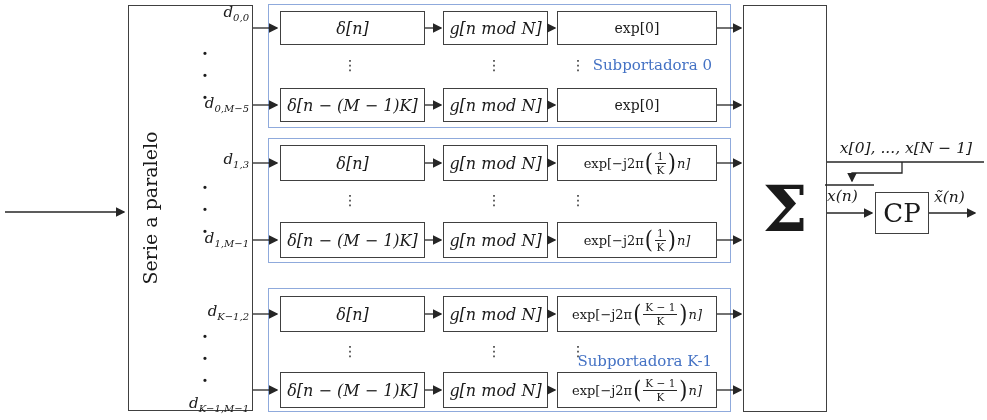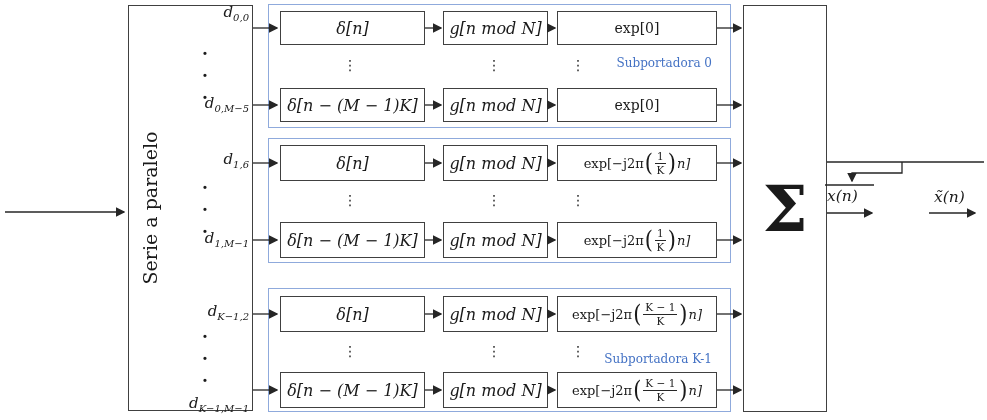--- a/index.html
+++ b/index.html
@@ -14,40 +14,40 @@
   .expf .post{font-style:italic;}
   .frac{display:inline-flex;flex-direction:column;align-items:center;line-height:1;margin:0 1px;}
   .fnum{font-size:10.5px;padding:0 2px 1px 2px;border-bottom:1px solid #262626;}
   .fden{font-size:10.5px;padding-top:1px;}
   .bigp{font-size:21px;line-height:0.9;display:inline-block;transform:scaleY(1.15);font-weight:400;margin:0 1px;}
   .dlabel{position:absolute;left:173px;width:76px;text-align:right;font-size:15px;font-style:italic;}
   sub{font-size:10px;font-style:italic;line-height:0;}
   .vdots{position:absolute;width:14px;display:flex;flex-direction:column;align-items:center;
          justify-content:space-between;font-size:17px;font-weight:600;line-height:10px;}
   .coldots{position:absolute;transform:translate(-50%,-50%);font-size:14px;color:#262626;}
-  .subport{position:absolute;left:556px;width:156px;text-align:right;font-size:12px;color:#4472C4;}
+  .subport{position:absolute;left:556px;width:156px;text-align:right;font-size:15px;color:#4472C4;}
   .iolabel{position:absolute;font-size:15.5px;font-style:italic;white-space:nowrap;}
   .serial-label{position:absolute;left:150px;top:208px;transform:translate(-50%,-50%) rotate(-90deg);
                 white-space:nowrap;font-size:19px;font-style:normal;}
   .sum-sym{font-size:64px;font-weight:700;line-height:1;}
   .cp-text{font-size:26px;font-style:normal;}
   svg.wires{position:absolute;left:0;top:0;pointer-events:none;}
 </style>
 </head>
 <body>
 
 <div class="canvas">
 
 
   <div class="box" style="left:128px;top:5px;width:125px;height:406px;"></div>
   <div class="serial-label">Serie a paralelo</div>
 
   <div class="dlabel" style="top:3px;"><span>d</span><sub>0,0</sub></div>
   <div class="dlabel" style="top:94px;"><span>d</span><sub>0,M−5</sub></div>
-  <div class="dlabel" style="top:150px;"><span>d</span><sub>1,6</sub></div>
+  <div class="dlabel" style="top:150px;"><span>d</span><sub>1,3</sub></div>
   <div class="dlabel" style="top:229px;"><span>d</span><sub>1,M−1</sub></div>
   <div class="dlabel" style="top:302px;"><span>d</span><sub>K−1,2</sub></div>
   <div class="dlabel" style="top:379px;margin-top:15px;"><span>d</span><sub>K−1,M−1</sub></div>
 
   <div class="vdots" style="left:198px;top:44px;height:54px;">
       <span>.</span>
       <span>.</span>
       <span>.</span>
     </div>
   <div class="vdots" style="left:198px;top:178px;height:54px;">
@@ -130,21 +130,23 @@
   </div>
   <span class="coldots" style="left:350px;top:351px;">⋮</span>
   <span class="coldots" style="left:494px;top:351px;">⋮</span>
   <span class="coldots" style="left:578px;top:351px;">⋮</span>
   <div class="subport" style="top:352px;">Subportadora K-1</div>
 
   <div class="box" style="left:743px;top:5px;width:84px;height:407px;">
     <span class="sum-sym">Σ</span>
   </div>
 
+  <div class="iolabel" style="left:830px;top:139px;width:152px;text-align:center;">x[0], ..., x[N − 1]</div>
   <div class="iolabel" style="left:827px;top:187px;">x(n)</div>
+  <div class="box cp-text" style="left:875px;top:192px;width:54px;height:42px;">CP</div>
   <div class="iolabel" style="left:934px;top:188px;">x̃(n)</div>
 
   <svg class="wires" width="987" height="420" viewBox="0 0 987 420">
     <defs>
       <marker id="arr" viewBox="0 0 10 10" refX="8.5" refY="5" markerWidth="7.5" markerHeight="7.5" orient="auto-start-reverse">
         <path d="M0,0 L10,5 L0,10 z" fill="#262626"></path>
       </marker>
     </defs>
     <g stroke="#262626" stroke-width="1.3" fill="none">
       <path d="M5,212 H124" marker-end="url(#arr)"></path>

